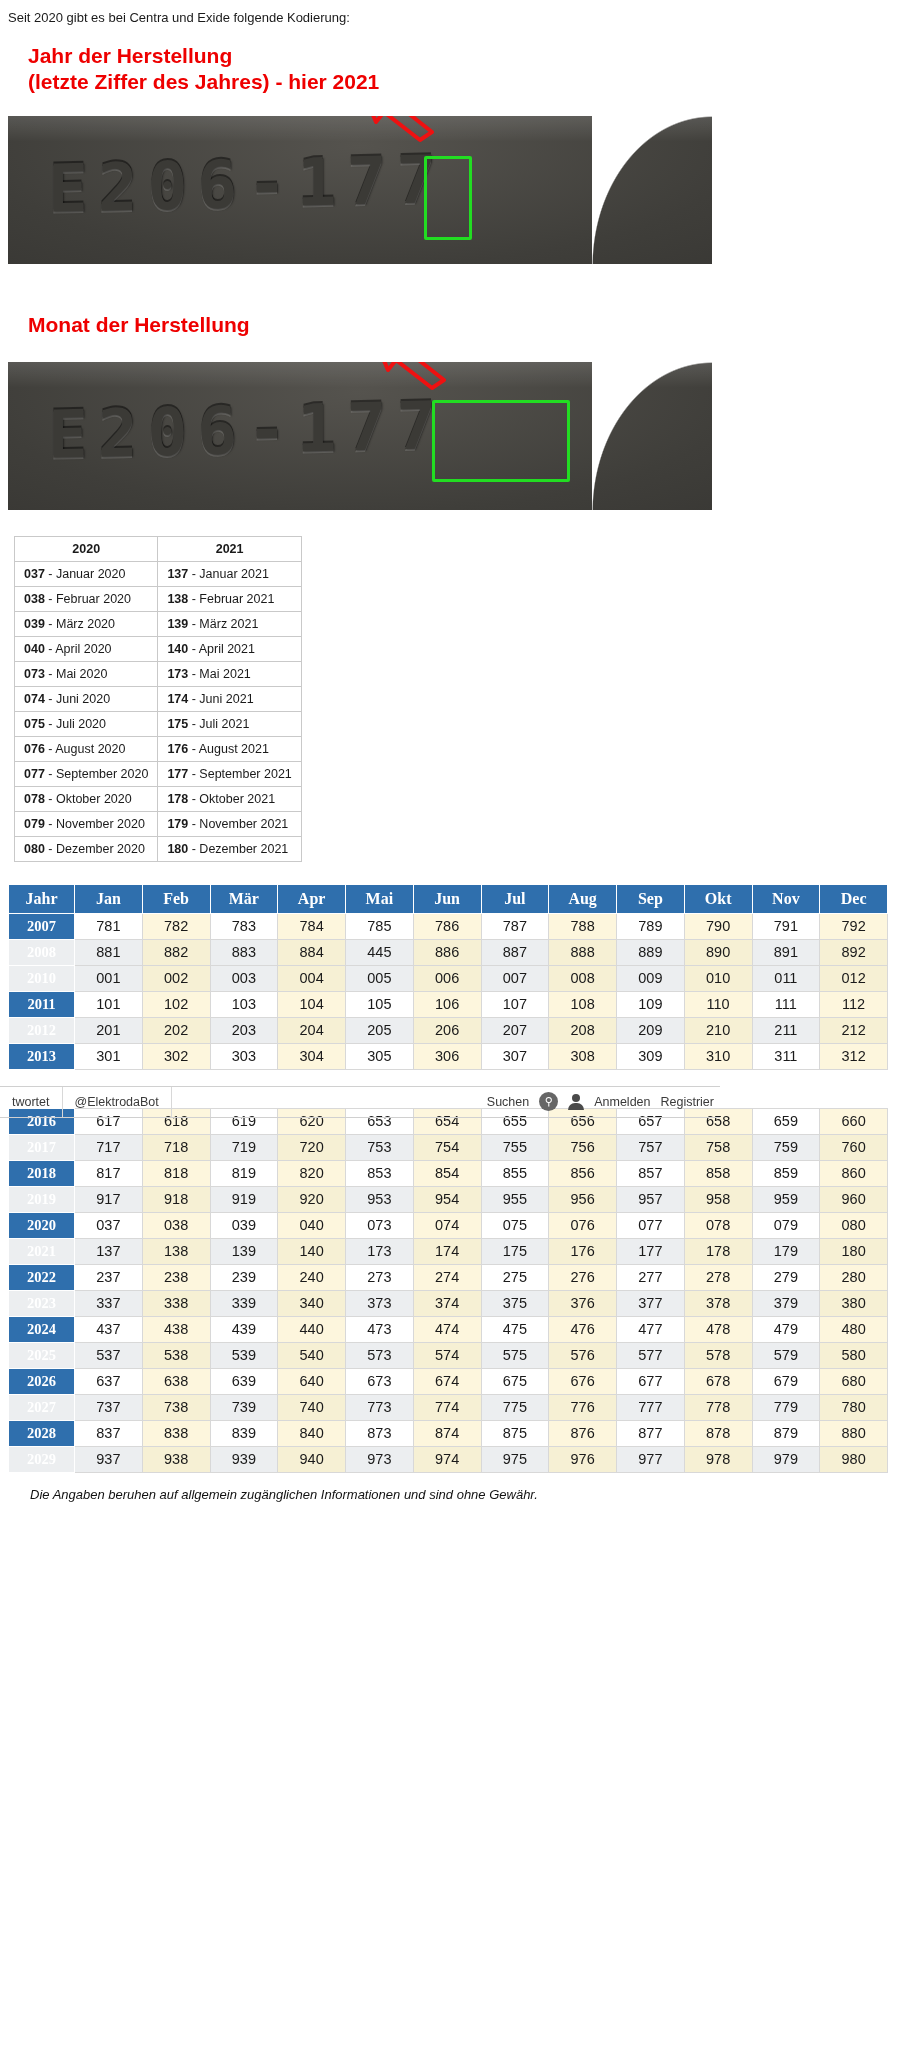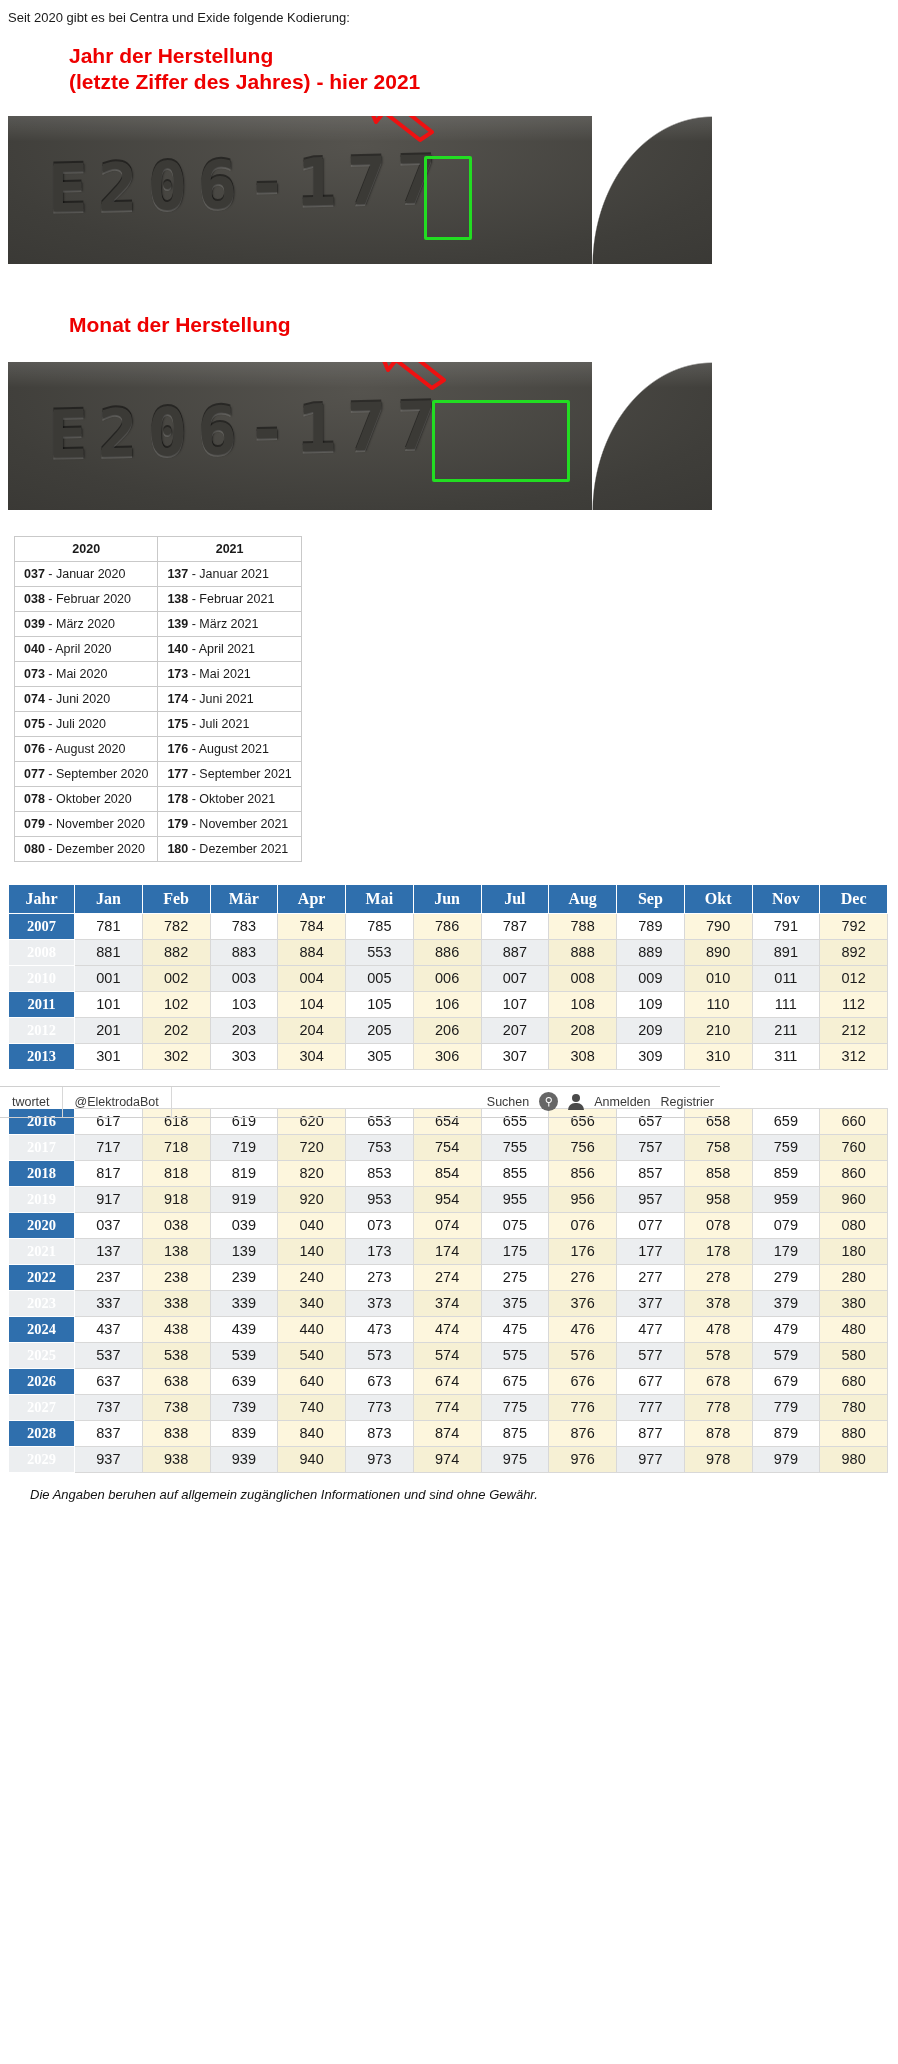--- a/index.html
+++ b/index.html
@@ -17,21 +17,20 @@
     color:#1a1a1a;
     padding:10px 8px 0 8px;
   }
 
   .redhead{
     color:#ee0000;
     font-weight:bold;
     font-size:21px;
     line-height:1.22;
     padding:18px 0 0 28px;
-    margin-left:41px;
   }
   .redhead .l2{display:block;}
 
   
   .photo{
     position:relative;
     height:148px;
     margin:14px 8px 0 8px;
     background:#3a3a38;
     overflow:hidden;
@@ -332,21 +331,21 @@
           <td class="hlc">790</td>
           <td>791</td>
           <td class="hlc">792</td>
         </tr>
         <tr class="alt">
           <td class="yr">2008</td>
           <td>881</td>
           <td class="hlc">882</td>
           <td>883</td>
           <td class="hlc">884</td>
-          <td>553</td>
+          <td>445</td>
           <td class="hlc">886</td>
           <td>887</td>
           <td class="hlc">888</td>
           <td>889</td>
           <td class="hlc">890</td>
           <td>891</td>
           <td class="hlc">892</td>
         </tr>
         <tr class="alt">
           <td class="yr">2010</td>

